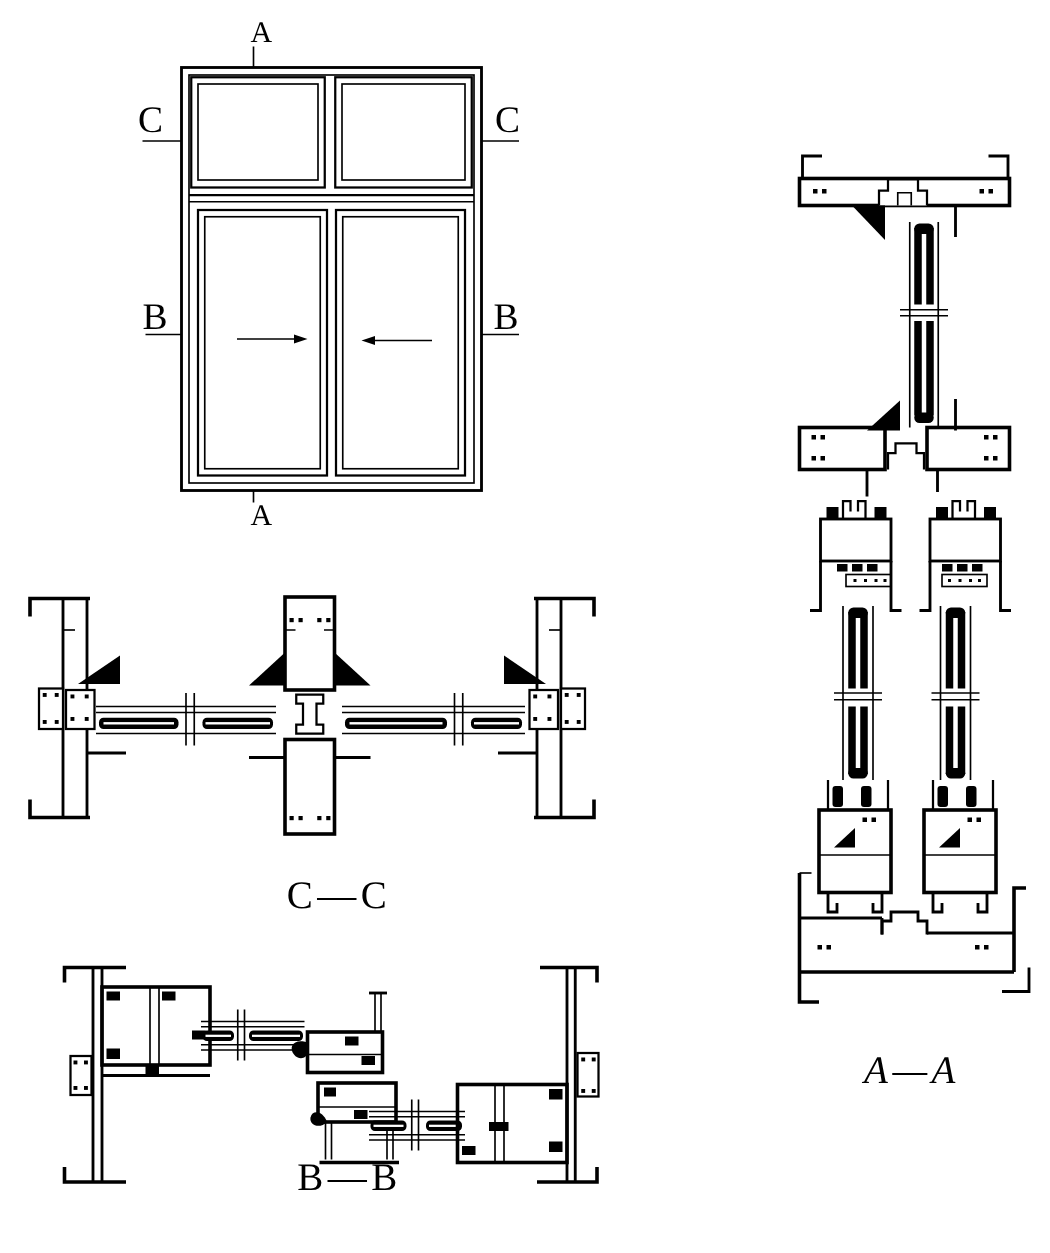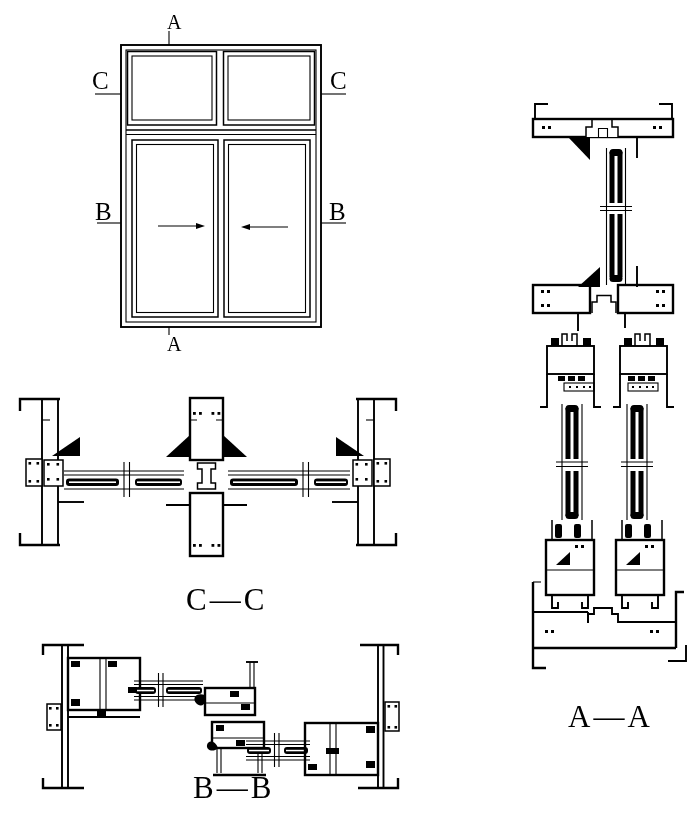--- a/index.html
+++ b/index.html
@@ -15,30 +15,30 @@
   .ln25{fill:none;stroke:#000;stroke-width:2.4;}
   .blk {fill:#000;stroke:none;}
   .wht {fill:#fff;stroke:none;}
   .wb  {fill:#fff;stroke:#000;stroke-width:1.5;}
   .marker{
     position:absolute;color:#000;line-height:1;white-space:nowrap;
     font-family:"Liberation Serif","DejaVu Serif",serif;
   }
   .mkA{font-size:20px;}
   .mkBC{font-size:25px;}
-  .seclabel{font-size:31px;letter-spacing:3px;text-align:center;width:80px;}
+  .seclabel{font-size:26px;letter-spacing:3px;text-align:center;width:80px;}
   #mA1{left:167px;top:12px;}
   #mA2{left:167px;top:334px;}
   #mCL{left:92px;top:68px;}
   #mCR{left:330px;top:68px;}
   #mBL{left:95px;top:199px;}
   #mBR{left:329px;top:199px;}
   #lblCC{left:186px;top:584px;}
   #lblBB{left:193px;top:772px;}
-  #lblAA{left:568px;top:701px;}
+  #lblAA{left:568px;top:701px;font-style:italic;}
 </style>
 </head>
 <body>
 
 <div class="canvas">
 <svg width="700" height="835" viewBox="0 0 700 835">
 
   <g>
     <rect x="121" y="45" width="200" height="282" class="ln2"></rect>
     <rect x="126" y="50" width="190" height="272" class="ln"></rect>

